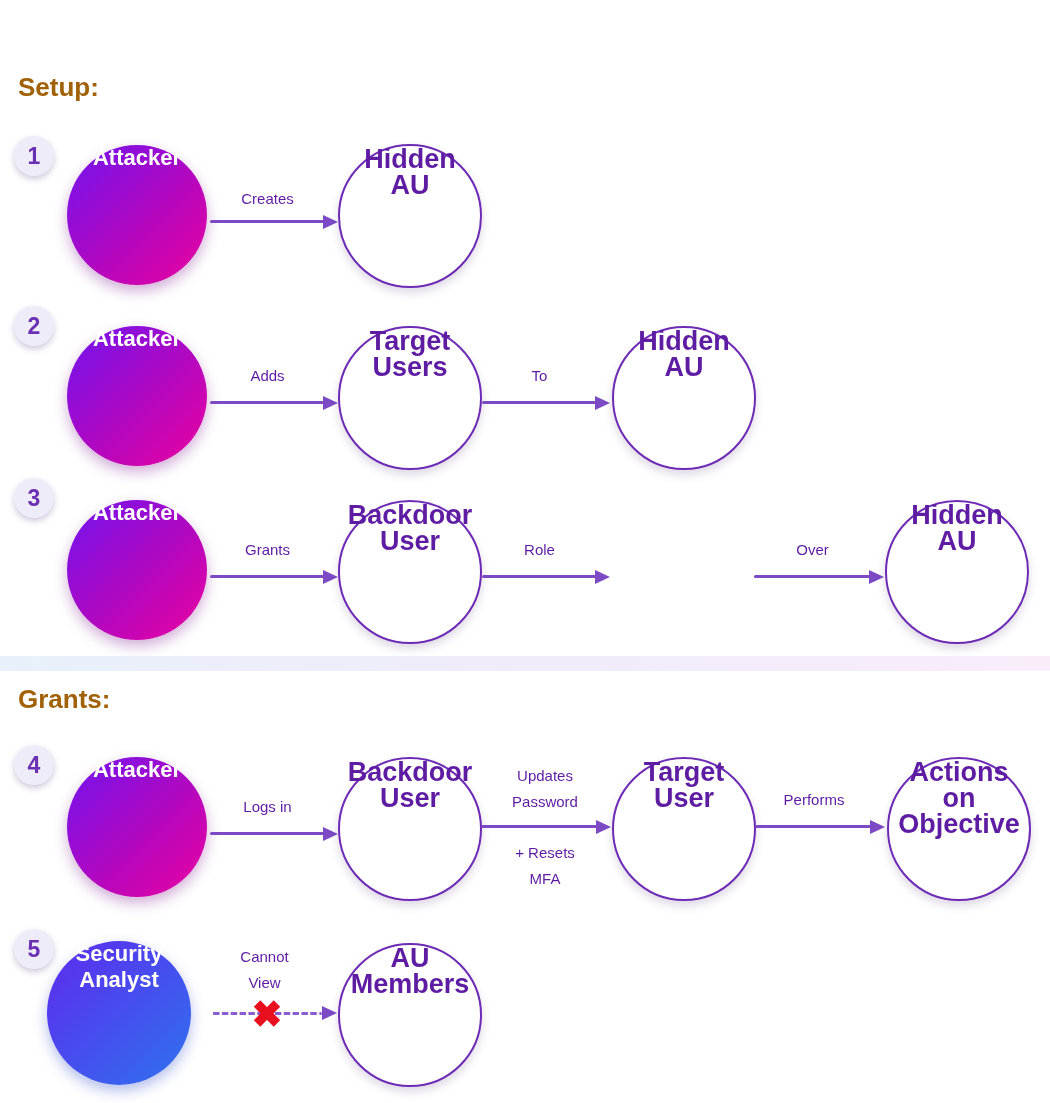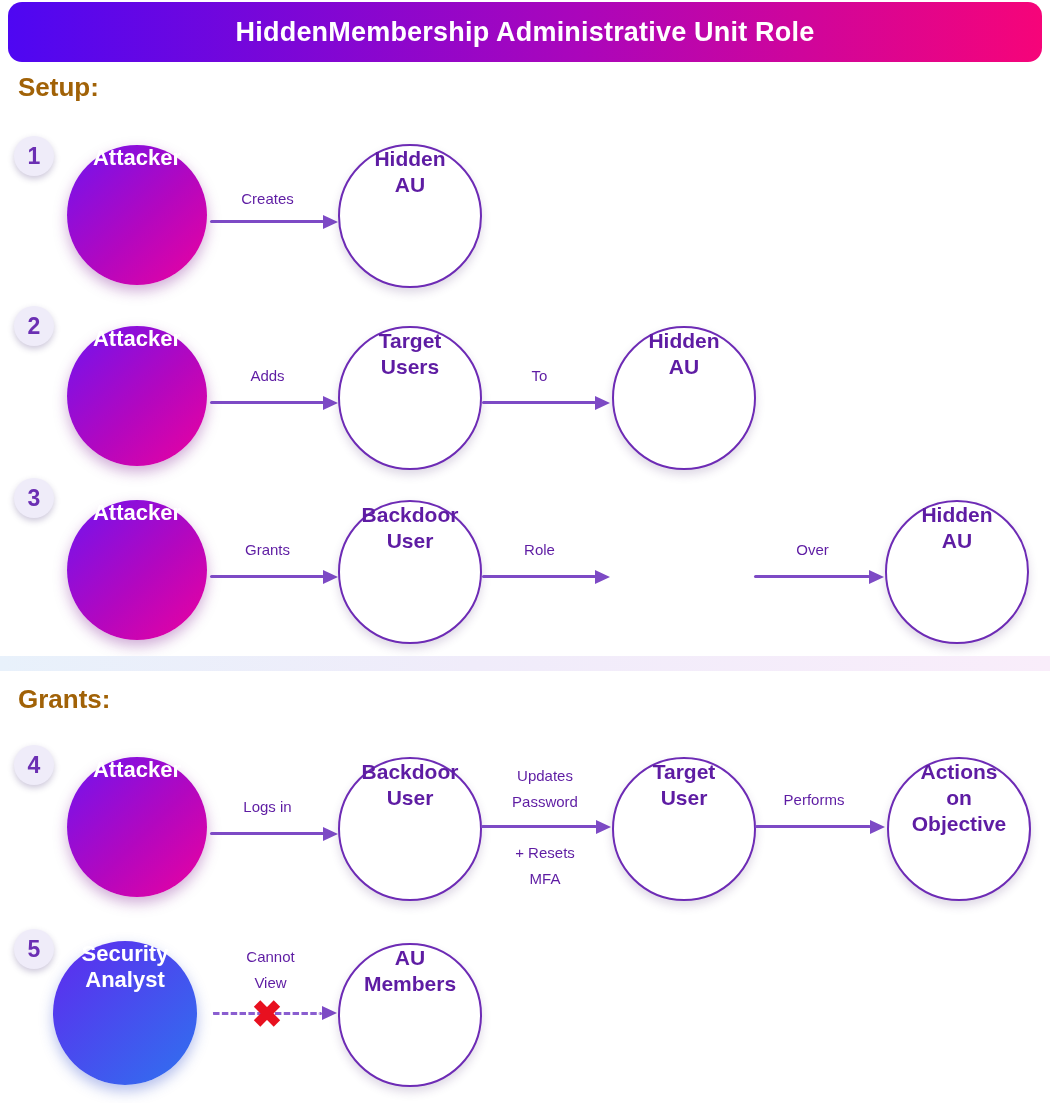--- a/index.html
+++ b/index.html
@@ -35,21 +35,21 @@
     box-shadow:0 5px 10px rgba(70,40,110,.18);
   }
   .node.actor{
     background:linear-gradient(135deg,var(--attacker-gradient-start,#7014ef) 0%,#b307bf 55%,var(--attacker-gradient-end,#ec019f) 100%);
     box-shadow:0 6px 14px rgba(120,20,140,.35);
   }
   .node.analyst{
     background:linear-gradient(135deg,var(--analyst-gradient-start,#5e2aee) 0%,var(--analyst-gradient-end,#2f72ef) 100%);
     box-shadow:0 6px 14px rgba(40,70,200,.35);
   }
-  .node-label{font-size:21px;font-weight:bold;line-height:26px;color:var(--node-text,#5e1ca3);}
+  .node-label{font-size:27px;font-weight:bold;line-height:26px;color:var(--node-text,#5e1ca3);}
   .node-label span{display:block;}
   .node.actor .node-label,.node.analyst .node-label{color:#ffffff;font-size:22px;}
   .arrow-line{position:absolute;height:3px;background:var(--arrow,#7d4ac5);border-radius:2px;}
   .arrow-line.dashed{height:0;background:none;border-top:3px dashed #8a5ed0;}
   .arrow-head{
     position:absolute;width:0;height:0;
     border-left:15px solid var(--arrow,#7d4ac5);
     border-top:7px solid transparent;border-bottom:7px solid transparent;
   }
   .arrow-label{
@@ -60,23 +60,20 @@
   .blocked-x{
     position:absolute;color:var(--blocked-x,#e8101f);font-size:37px;font-weight:bold;
     line-height:37px;width:40px;text-align:center;
   }
 </style>
 </head>
 <body>
 
 <div class="canvas">
 
-  <div class="header">
-    <span>HiddenMembership Administrative Unit Role</span>
-  </div>
 
   <div class="section-label" style="left:18px;top:72px">Setup:</div>
 
   <div class="badge" style="left:14px;top:136px">
       <span>1</span>
     </div>
   <div class="node actor" style="left:67px;top:145px">
     <div class="node-label">
         <span>Attacker</span>
       </div>
@@ -208,27 +205,27 @@
     <div class="node-label">
       <span>Actions</span>
         <span>on</span>
         <span>Objective</span>
     </div>
   </div>
 
   <div class="badge" style="left:14px;top:929px">
       <span>5</span>
     </div>
-  <div class="node analyst" style="left:53px;top:941px;width:144px;height:144px">
+  <div class="node analyst" style="left:47px;top:941px;width:144px;height:144px">
     <div class="node-label">
       <span>Security</span>
         <span>Analyst</span>
     </div>
   </div>
-  <div class="arrow-label" style="left:198px;top:944px;width:145px">
+  <div class="arrow-label" style="left:192px;top:944px;width:145px">
     <span>Cannot</span>
       <span>View</span>
   </div>
   <div class="arrow-line dashed" style="left:212px;top:1012px;width:110px"></div>
   <div class="arrow-head" style="left:322px;top:1006px"></div>
   <div class="blocked-x" style="left:247px;top:996px">✖</div>
   <div class="node outline" style="left:338px;top:943px">
     <div class="node-label">
       <span>AU</span>
         <span>Members</span>

